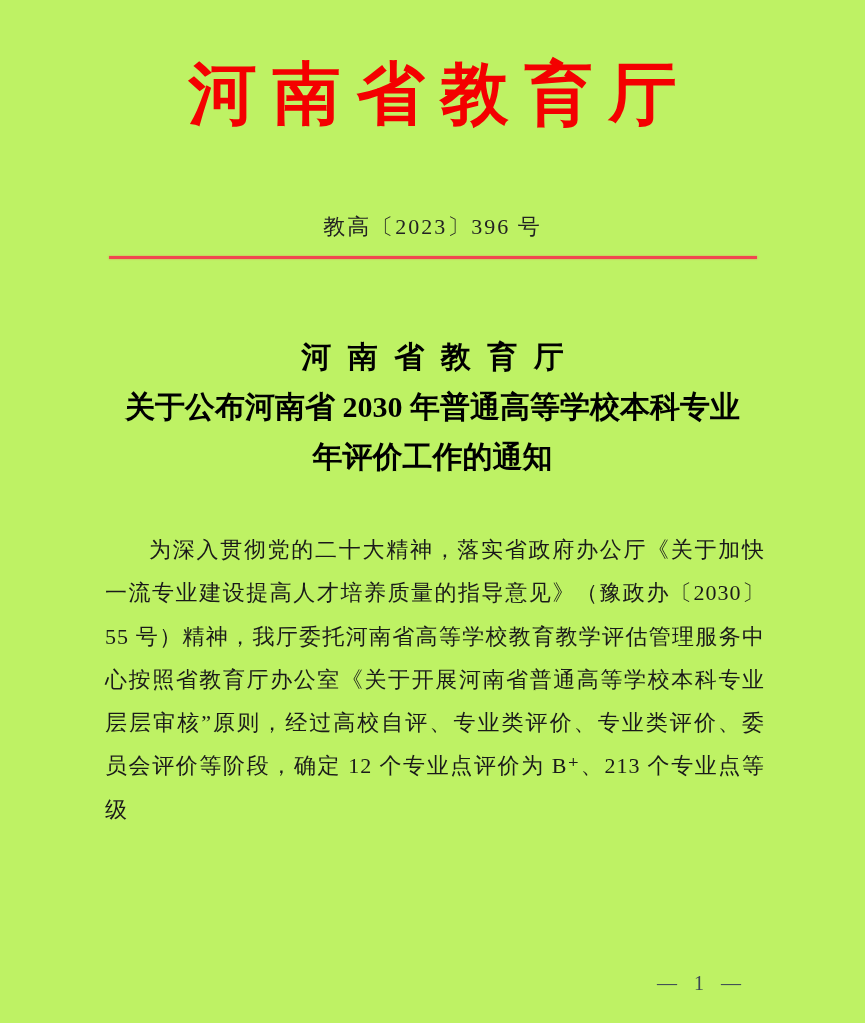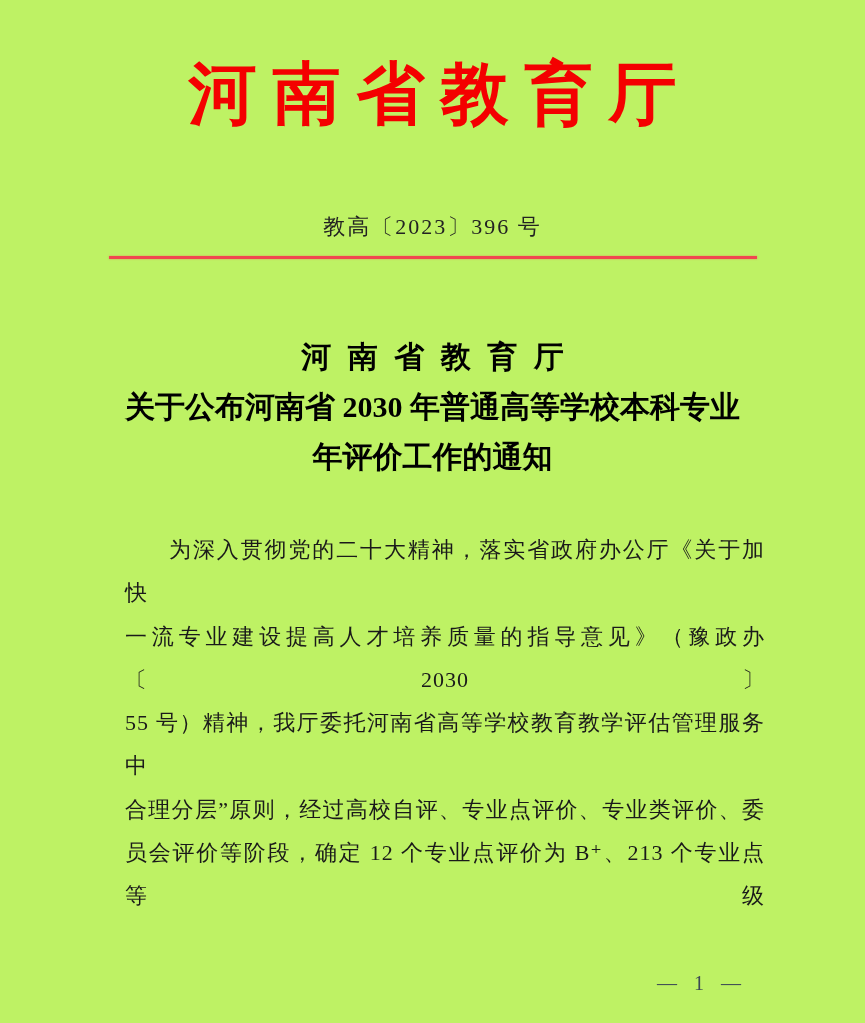--- a/index.html
+++ b/index.html
@@ -65,21 +65,20 @@
     color: #1a1a1a;
   }
   .salutation {
     letter-spacing: 1px;
   }
   .para-line {
     text-align: justify;
     text-align-last: justify;
     letter-spacing: 1px;
     white-space: normal;
-    margin-left: 20px;
   }
   .para-line.indent {
     text-indent: 2em;
   }
   
   .page-number {
     position: absolute;
     right: 118px;
     bottom: 28px;
     font-size: 20px;
@@ -102,19 +101,20 @@
   <div class="doc-title">
     <div class="spaced">河南省教育厅</div>
     <div>关于公布河南省 2030 年普通高等学校本科专业</div>
     <div>年评价工作的通知</div>
   </div>
 
   <div class="body-text">
     <div class="para-line indent">为深入贯彻党的二十大精神，落实省政府办公厅《关于加快</div>
     <div class="para-line">一流专业建设提高人才培养质量的指导意见》（豫政办〔2030〕</div>
     <div class="para-line">55 号）精神，我厅委托河南省高等学校教育教学评估管理服务中</div>
-    <div class="para-line">合理分层”原则，经过高校自评、专业点评价、专业类评价、委</div>
+    <div class="para-line">心按照省教育厅办公室《关于开展河南省普通高等学校本科专业</div>
+    <div class="para-line">层层审核”原则，经过高校自评、专业类评价、专业类评价、委</div>
     <div class="para-line">员会评价等阶段，确定 12 个专业点评价为 B⁺、213 个专业点等级</div>
   </div>
 
   <div class="page-number">— 1 —</div>
 
 </div>
 
 </body></html>

